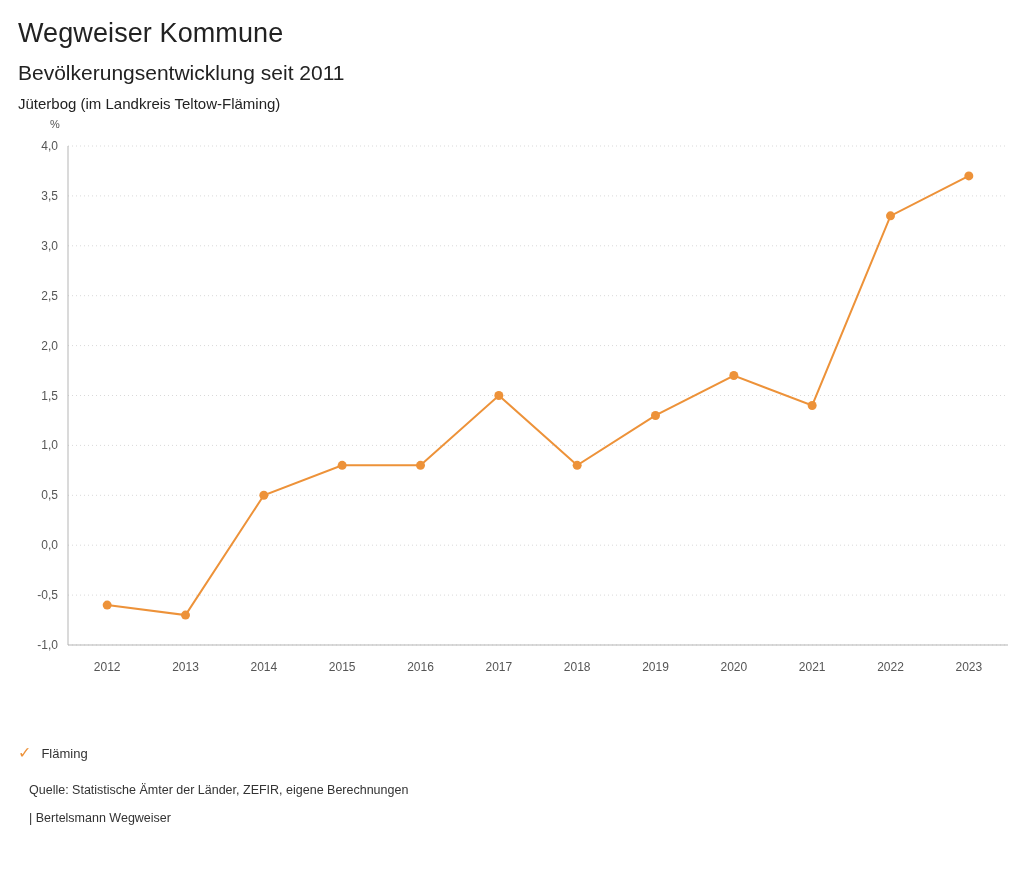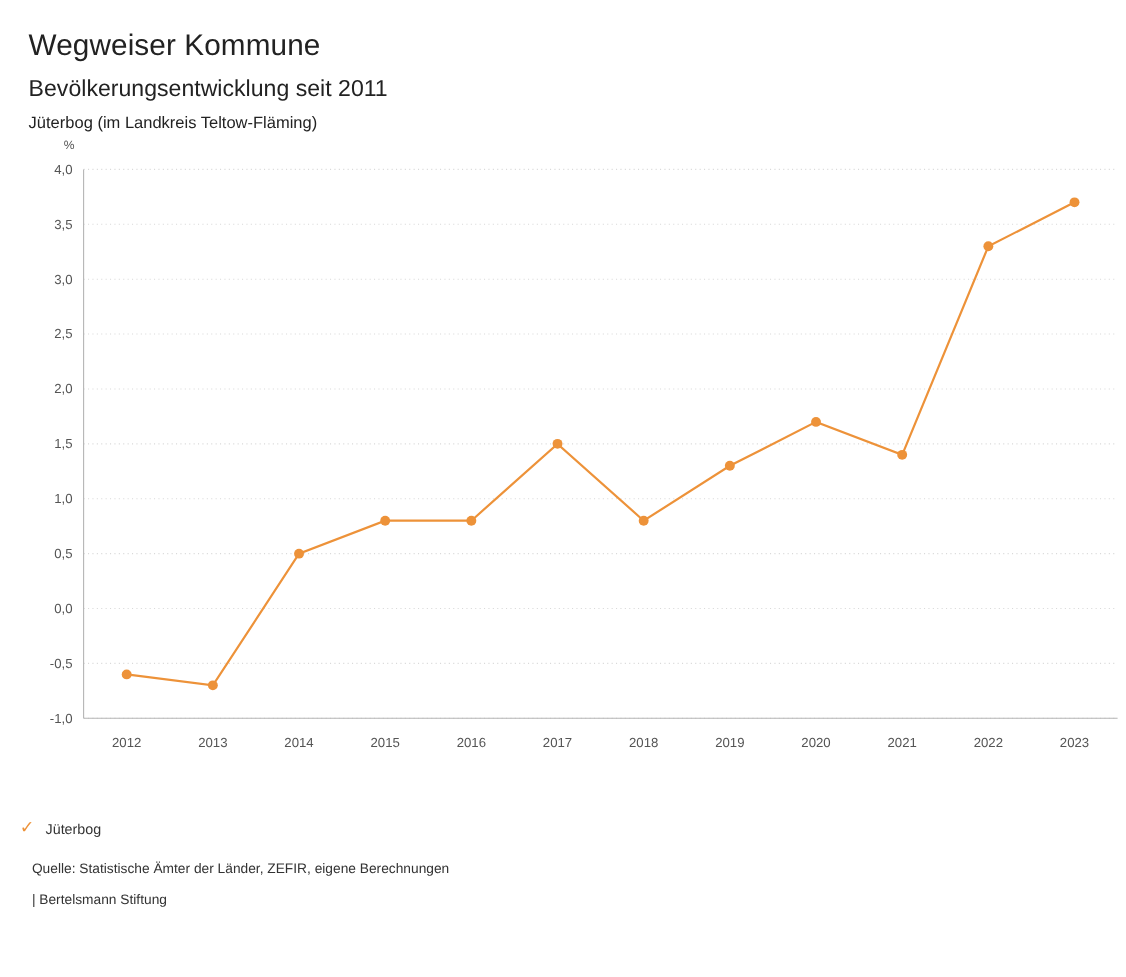--- a/index.html
+++ b/index.html
@@ -13,21 +13,21 @@
     font-family: "Liberation Sans", sans-serif;
     color: #333333;
     position: relative;
     overflow: hidden;
   }
   .page {
     position: relative;
     width: 1024px;
     height: 724px;
     box-sizing: border-box;
-    padding: 8px;
+    padding: 0;
   }
   .header {
     padding: 18px 0 0 18px;
   }
   .title {
     font-size: 27px;
     font-weight: normal;
     color: #222222;
     margin: 0 0 6px 0;
     letter-spacing: 0.1px;
@@ -167,21 +167,21 @@
         <circle cx="655.5" cy="297.46000000000004" r="4.5" fill="#ED9239" class="series-dot"></circle>
         <circle cx="733.8333333333333" cy="257.53999999999996" r="4.5" fill="#ED9239" class="series-dot"></circle>
         <circle cx="812.1666666666666" cy="287.48" r="4.5" fill="#ED9239" class="series-dot"></circle>
         <circle cx="890.5" cy="97.86000000000001" r="4.5" fill="#ED9239" class="series-dot"></circle>
         <circle cx="968.8333333333333" cy="57.94" r="4.5" fill="#ED9239" class="series-dot"></circle>
       </svg>
   </div>
 
   <div class="legend">
     <span class="check">✓</span>
-    <span>Jüterbog</span>
+    <span>Fläming</span>
   </div>
 
   <div class="footer">
     <div>Quelle: Statistische Ämter der Länder, ZEFIR, eigene Berechnungen</div>
-    <div>| Bertelsmann Stiftung</div>
+    <div>| Bertelsmann Wegweiser</div>
   </div>
 
 </div>
 
 </body></html>

